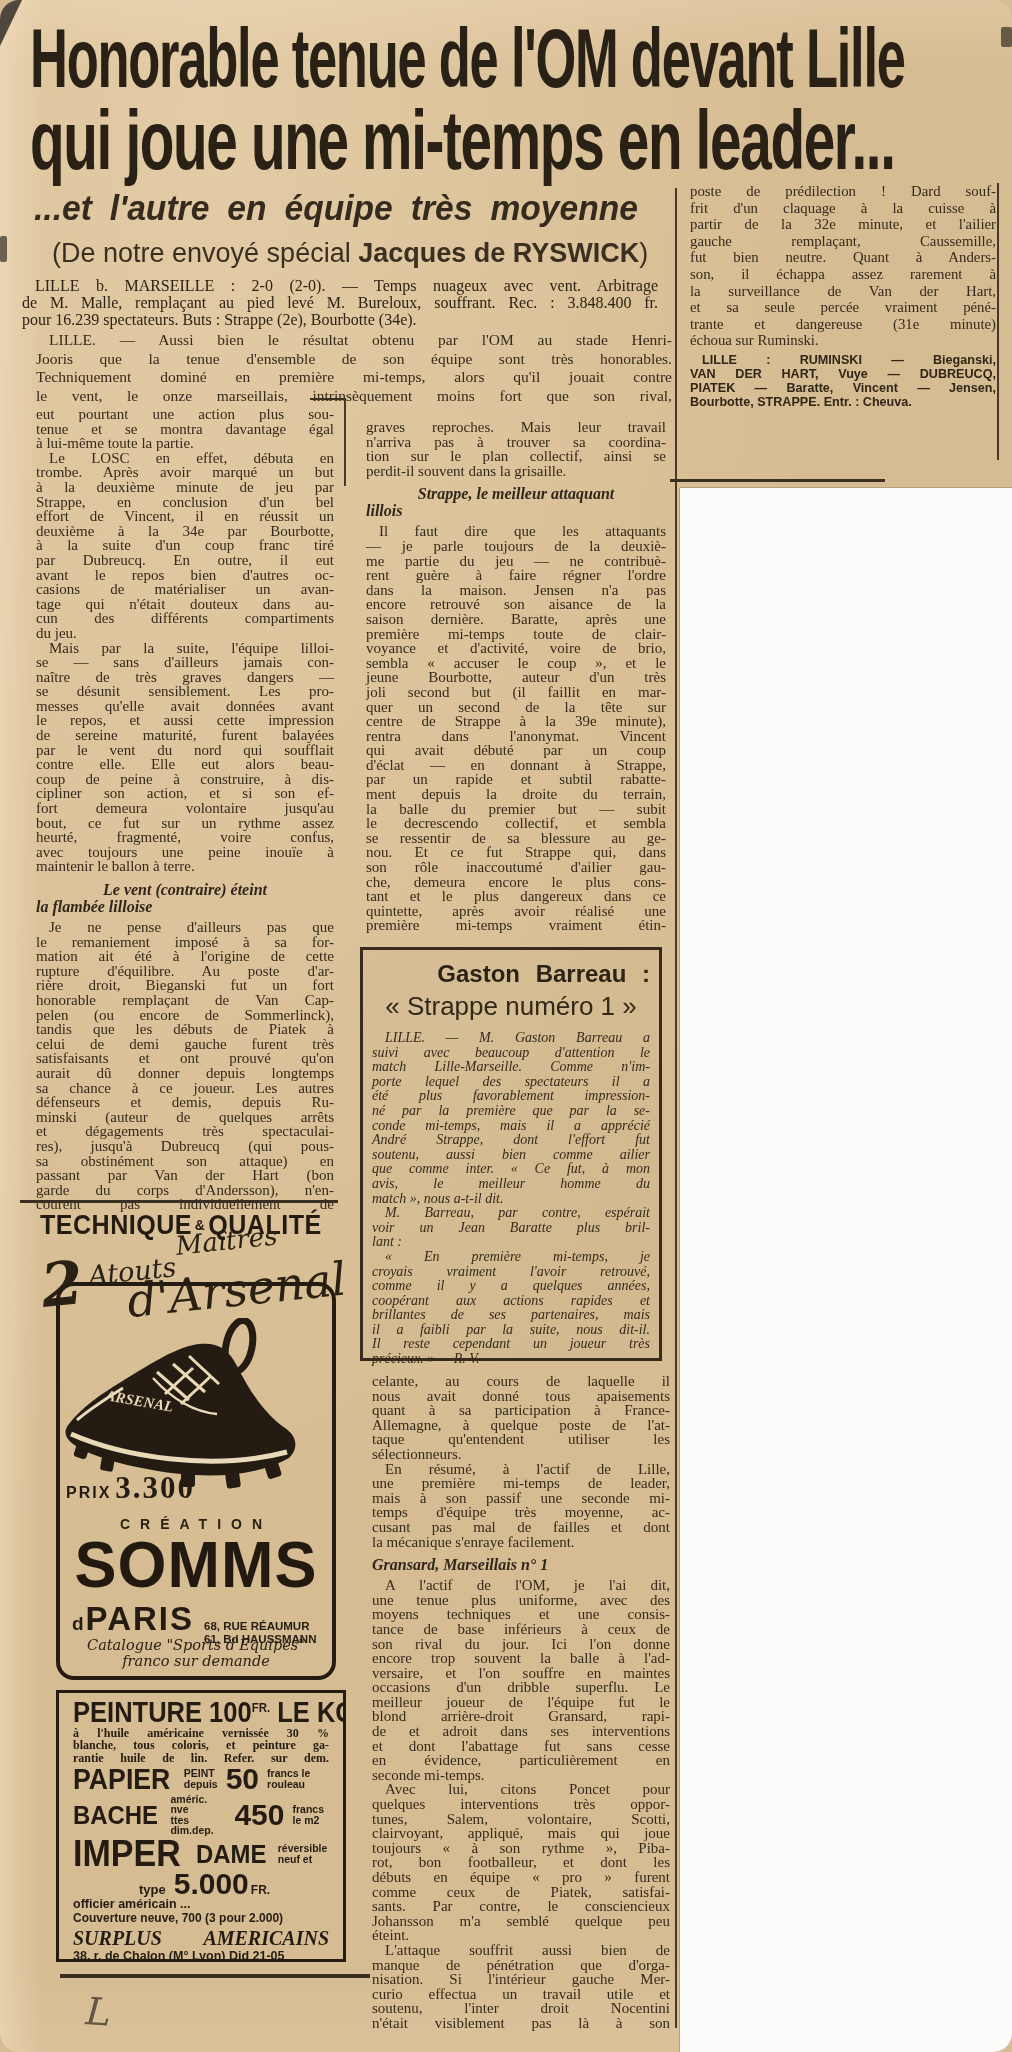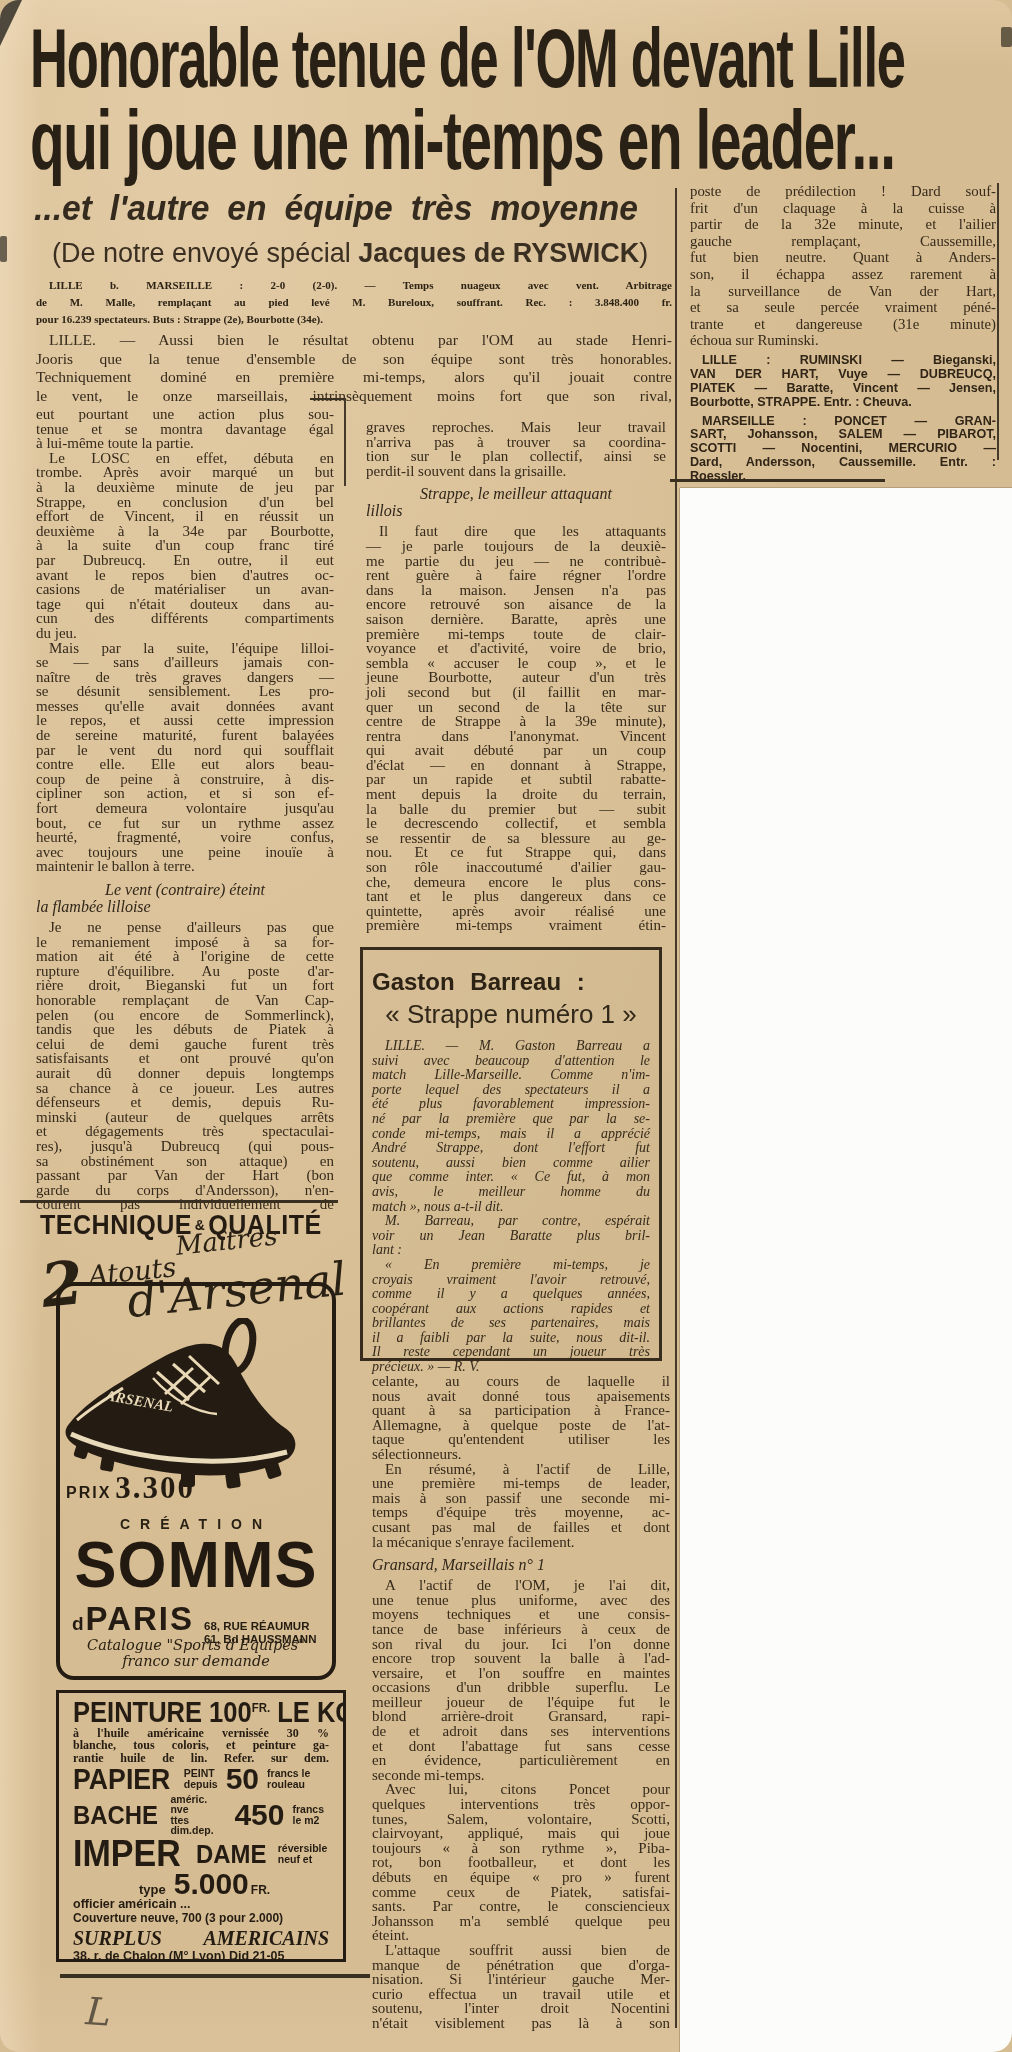--- a/index.html
+++ b/index.html
@@ -24,39 +24,39 @@
       font-size:35px;color:#342b1e;word-spacing:9px;transform:scaleX(.96);transform-origin:0 0;}
   .byline{position:absolute;left:52px;top:238px;width:640px;white-space:nowrap;
       font-family:"Liberation Sans",sans-serif;font-size:27px;color:#3a2f21;}
   .byline b{font-weight:700;}
   
   .tl{text-align:justify;text-align-last:justify;}
   .blk .tl:last-child{text-align-last:left;}
   .blk.open .tl:last-child{text-align-last:justify;}
   .para .tl:first-child{text-indent:13px;}
   .para.cont .tl:first-child{text-indent:0;}
-  .subhd{text-align:center;font-weight:400;font-style:italic;font-size:16px;
+  .subhd{text-align:center;font-weight:700;font-style:italic;font-size:16px;
       line-height:17px;margin:7px 0 5px;color:#30261a;}
   .subhd .tl{text-align:center;text-align-last:center;}
   .teams{font-family:"Liberation Sans",sans-serif;font-weight:700;font-size:12.6px;
       line-height:13.9px;margin-top:5px;color:#302517;}
   .teams .tl:first-child{text-indent:12px;}
-  .lead{position:absolute;left:36px;top:277px;width:636px;font-weight:700;
-      font-size:11px;line-height:17px;color:#2d2315;}
+  .lead{position:absolute;left:22px;top:277px;width:636px;font-weight:400;
+      font-size:16px;line-height:17px;color:#2d2315;}
   .intro{position:absolute;left:36px;top:331px;width:636px;font-size:15.5px;line-height:18.6px;}
   .bodycol{position:absolute;font-size:15px;line-height:14.6px;}
   .colL{left:36px;top:407px;width:298px;}
   .colM{left:366px;top:420px;width:300px;}
   .colM2{left:372px;top:1374px;width:298px;}
   .colR{left:690px;top:183px;width:306px;font-size:14.8px;line-height:16.6px;}
   
   .barreau{position:absolute;left:360px;top:947px;width:302px;height:414px;
       border:3px solid #362b1d;box-sizing:border-box;padding:4px 9px;background:rgba(0,0,0,0.015);}
   .barreau-t1{font-family:"Liberation Sans",sans-serif;font-weight:700;font-size:24px;
-      text-align:left;word-spacing:9px;color:#2c2315;margin-top:14px;}
+      text-align:right;word-spacing:9px;color:#2c2315;margin-top:6px;}
   .barreau-t2{font-family:"Liberation Sans",sans-serif;font-weight:400;font-size:26px;
       text-align:center;color:#32281a;margin:3px 0 9px;}
   .barreau-body{font-style:italic;font-size:14px;line-height:14.6px;}
   
   .vrule{position:absolute;background:#453a2a;}
   .hrule{position:absolute;background:#3a3021;}
   .white-backing{position:absolute;left:680px;top:488px;width:332px;height:1564px;
       background:#fcfcfa;box-shadow:-1px 0 0 #b6a07c, 0 -1px 0 #b6a07c;}
   .mark-tl{position:absolute;left:0;top:0;width:22px;height:46px;background:#3d372e;
       clip-path:polygon(0 0,100% 0,0 100%);opacity:.9;}
@@ -273,27 +273,20 @@
         <div class="tl">et sa seule percée vraiment péné-</div>
         <div class="tl">trante et dangereuse (31e minute)</div>
         <div class="tl">échoua sur Ruminski.</div>
       </div>
       <div class="blk teams">
         <div class="tl">LILLE : RUMINSKI — Bieganski,</div>
         <div class="tl">VAN DER HART, Vuye — DUBREUCQ,</div>
         <div class="tl">PIATEK — Baratte, Vincent — Jensen,</div>
         <div class="tl">Bourbotte, STRAPPE. Entr. : Cheuva.</div>
       </div>
-      <div class="blk teams">
-        <div class="tl">MARSEILLE : PONCET — GRAN-</div>
-        <div class="tl">SART, Johansson, SALEM — PIBAROT,</div>
-        <div class="tl">SCOTTI — Nocentini, MERCURIO —</div>
-        <div class="tl">Dard, Andersson, Caussemille. Entr. :</div>
-        <div class="tl">Roessler.</div>
-      </div>
     </div>
 
   <div class="barreau">
     <div class="barreau-t1">Gaston Barreau :</div>
     <div class="barreau-t2">« Strappe numéro 1 »</div>
     <div class="barreau-body">
         <div class="blk para">
           <div class="tl">LILLE. — M. Gaston Barreau a</div>
           <div class="tl">suivi avec beaucoup d'attention le</div>
           <div class="tl">match Lille-Marseille. Comme n'im-</div>

